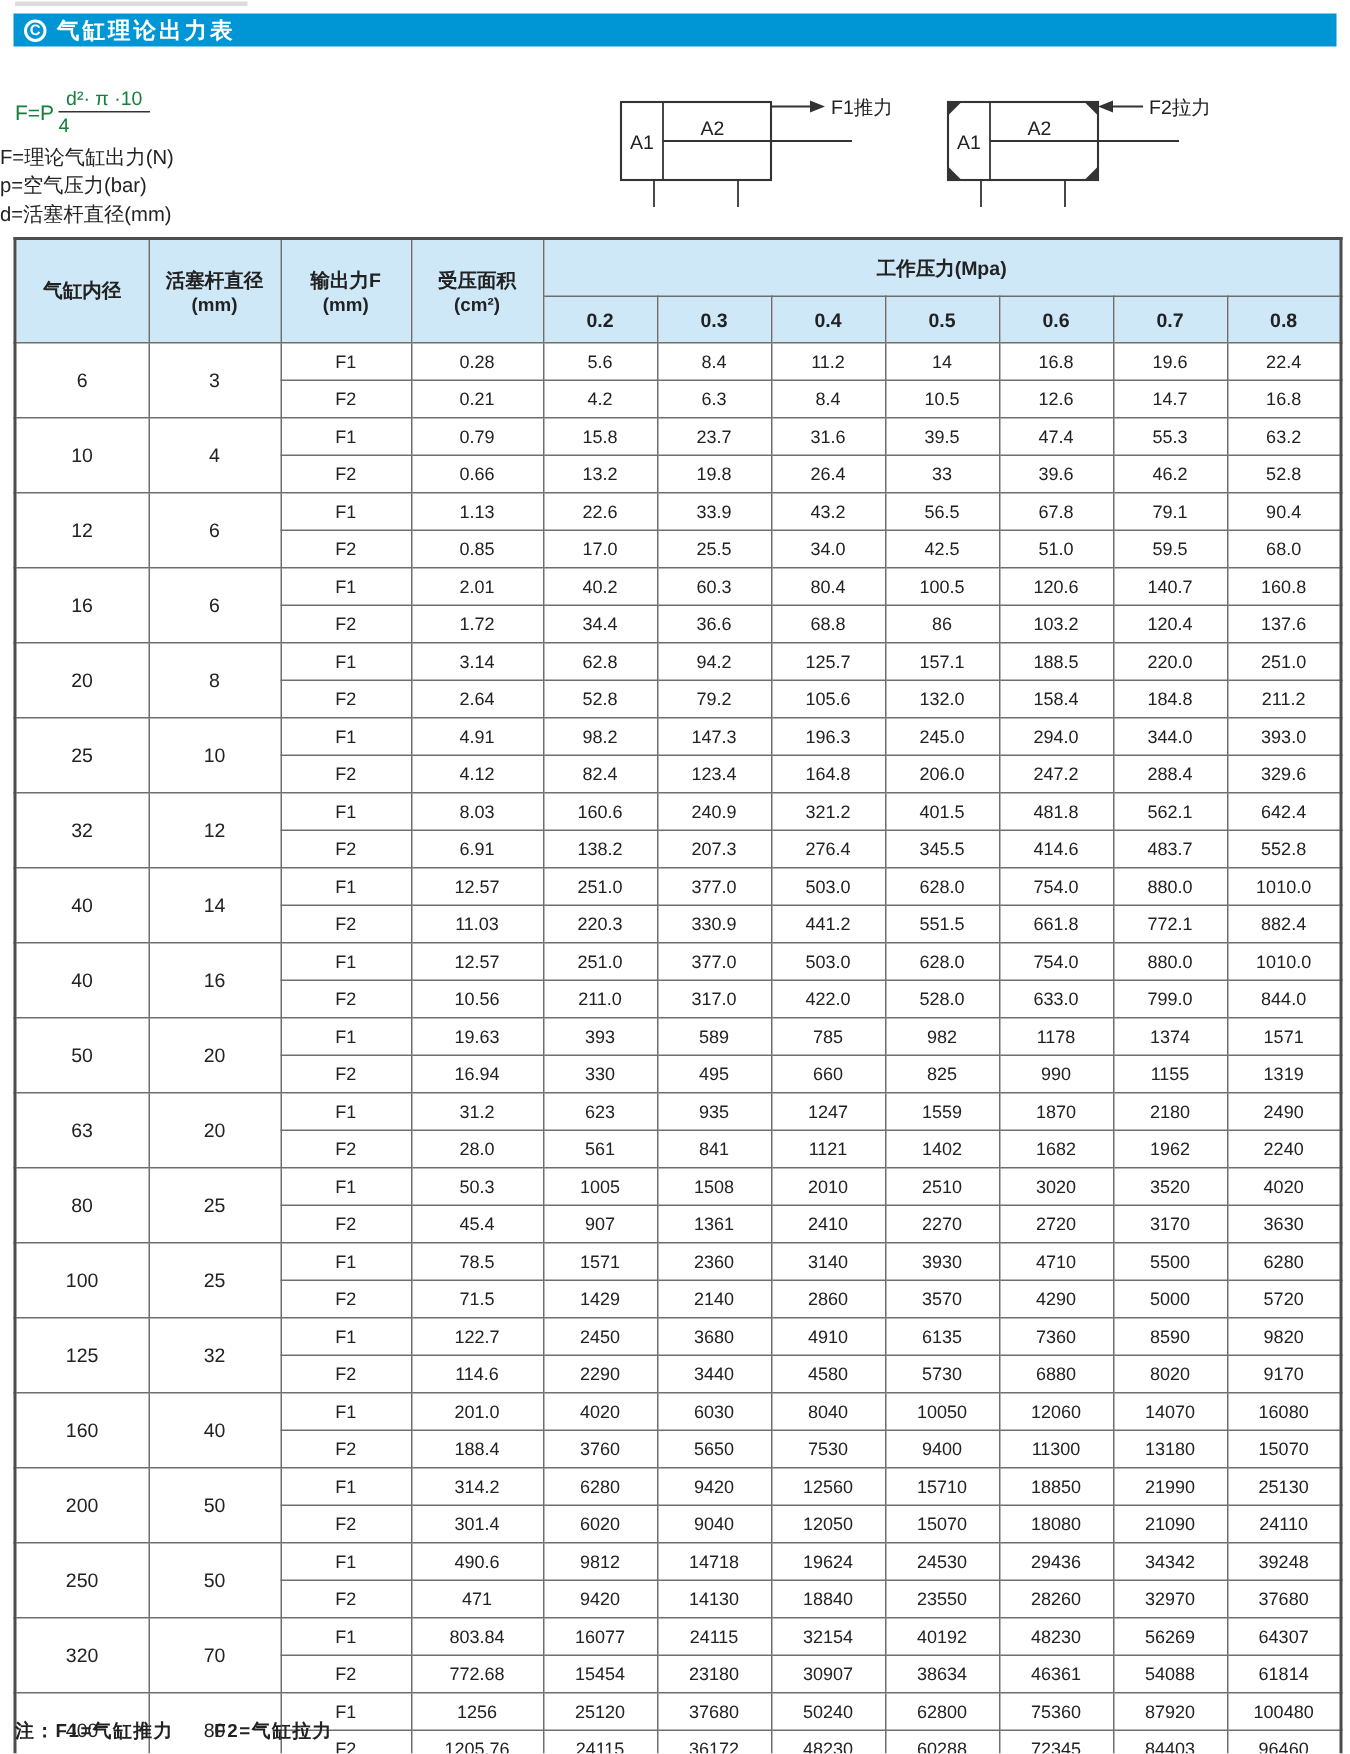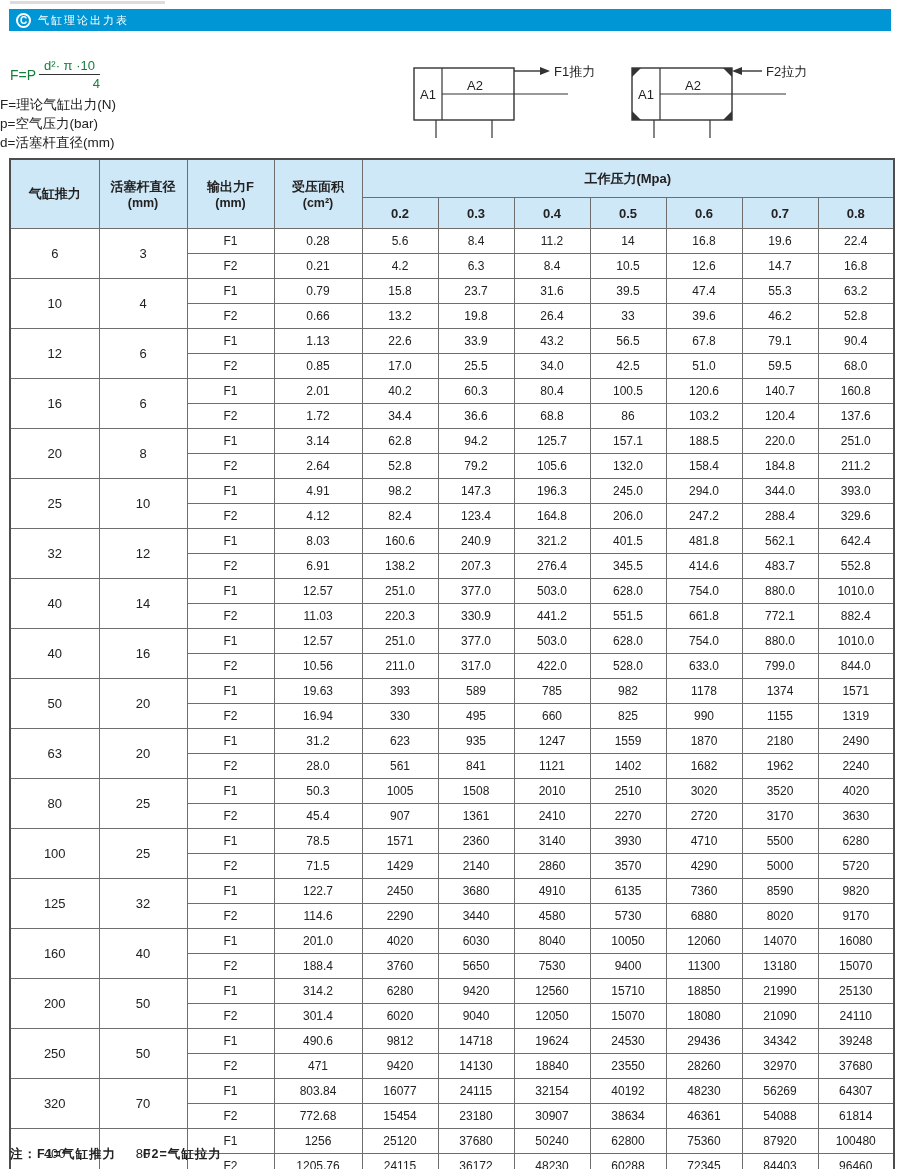--- a/index.html
+++ b/index.html
@@ -5,24 +5,24 @@
   html,body{margin:0;padding:0;background:#ffffff;}
   body{width:900px;height:1169px;font-family:"Liberation Sans","DejaVu Sans",sans-serif;color:#1f1f1f;}
   .page{position:relative;width:900px;height:1169px;overflow:hidden;background:#fff;}
 
   .top-artifact{position:absolute;top:1px;left:10px;width:155px;height:3px;background:#dcdcdc;}
 
   .banner{position:absolute;top:9px;left:9px;right:9px;height:22px;background:#0096d6;
           display:flex;align-items:center;gap:7px;padding:0 7px;box-sizing:border-box;}
   .banner-icon{width:15px;height:15px;border:2px solid #fff;border-radius:50%;box-sizing:border-box;
                color:#fff;font-weight:bold;font-size:10px;line-height:11px;text-align:center;flex:0 0 auto;}
-  .banner-title{color:#fff;font-size:11px;font-weight:normal;letter-spacing:2px;}
+  .banner-title{color:#fff;font-size:15px;font-weight:bold;letter-spacing:2px;}
 
   .formula{position:absolute;top:58px;left:10px;font-size:14px;color:#15803d;display:flex;align-items:center;}
-  .frac{display:inline-block;text-align:right;margin-left:3px;}
+  .frac{display:inline-block;text-align:left;margin-left:3px;}
   .frac .num{display:block;border-bottom:1px solid #333;padding:0 5px 1px;font-size:13px;}
   .frac .den{display:block;font-size:13px;padding-top:1px;}
 
   .defs{position:absolute;top:95px;left:0;font-size:13.5px;line-height:19px;color:#222;}
 
   .diagrams{position:absolute;top:58px;left:400px;}
   .diagrams text{font-size:13px;fill:#222;}
   .diagrams .lbl{font-size:13px;}
 
   .force-table{position:absolute;top:158px;left:9px;width:882px;border-collapse:collapse;table-layout:fixed;
@@ -108,21 +108,21 @@
       <col style="width:76px">
         <col style="width:76px">
         <col style="width:76px">
         <col style="width:76px">
       <col style="width:76px">
         <col style="width:76px">
         <col style="width:76px">
     </colgroup>
     <thead>
       <tr class="h1">
-        <th rowspan="2">气缸推力</th>
+        <th rowspan="2">气缸内径</th>
         <th rowspan="2">
           <div>活塞杆直径</div>
           <div class="sub-line">(mm)</div>
         </th>
         <th rowspan="2">
           <div>输出力F</div>
           <div class="sub-line">(mm)</div>
         </th>
         <th rowspan="2">
           <div>受压面积</div>

